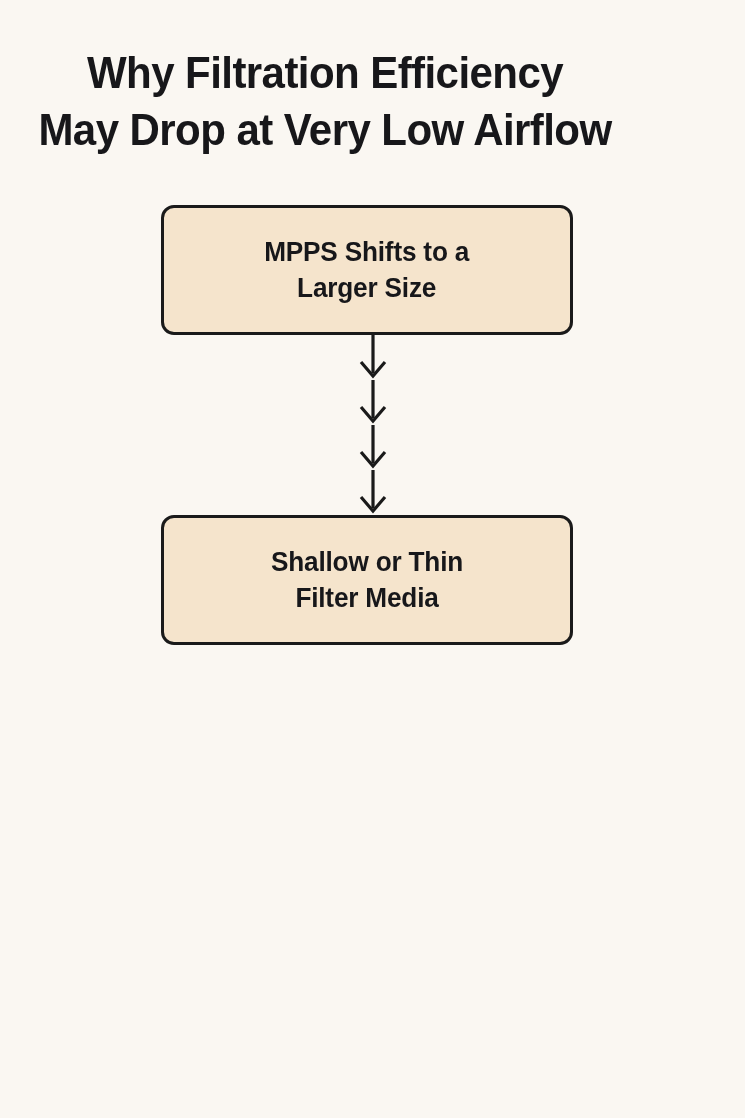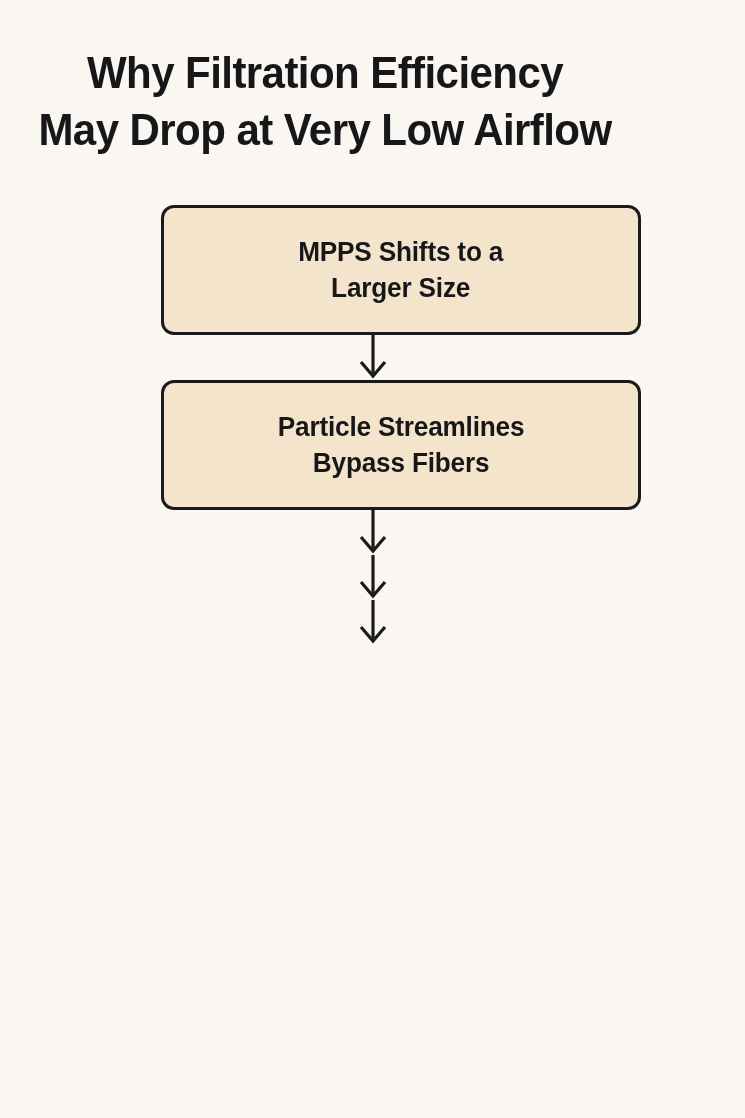--- a/index.html
+++ b/index.html
@@ -44,21 +44,21 @@
 
   
   .flow {
     position: absolute;
     top: 205px;
     left: 161px;
     width: 424px;
   }
   .node {
     position: relative;
-    width: 480px;
+    width: 412px;
     height: 130px;
     box-sizing: border-box;
     background: #f5e4cc;
     border: 3px solid #1a1a1a;
     border-radius: 13px;
     display: flex;
     align-items: center;
     justify-content: center;
     text-align: center;
   }
@@ -105,24 +105,20 @@
 Larger Size</span>
     </div>
 
     <div class="connector">
       <svg width="424" height="45" viewBox="0 0 424 45">
         <line x1="212" y1="0" x2="212" y2="38" stroke="#1a1a1a" stroke-width="3.2"></line>
         <path d="M 200 27 L 212 41 L 224 27" fill="none" stroke="#1a1a1a" stroke-width="3.2" stroke-linecap="butt" stroke-linejoin="miter"></path>
       </svg>
     </div>
 
-    <div class="node">
-      <span class="node-label">Particle Streamlines
-Bypass Fibers</span>
-    </div>
 
     <div class="connector">
       <svg width="424" height="45" viewBox="0 0 424 45">
         <line x1="212" y1="0" x2="212" y2="38" stroke="#1a1a1a" stroke-width="3.2"></line>
         <path d="M 200 27 L 212 41 L 224 27" fill="none" stroke="#1a1a1a" stroke-width="3.2" stroke-linecap="butt" stroke-linejoin="miter"></path>
       </svg>
     </div>
 
 
     <div class="connector">
@@ -133,15 +129,19 @@
     </div>
 
 
     <div class="connector">
       <svg width="424" height="45" viewBox="0 0 424 45">
         <line x1="212" y1="0" x2="212" y2="38" stroke="#1a1a1a" stroke-width="3.2"></line>
         <path d="M 200 27 L 212 41 L 224 27" fill="none" stroke="#1a1a1a" stroke-width="3.2" stroke-linecap="butt" stroke-linejoin="miter"></path>
       </svg>
     </div>
 
+    <div class="node">
+      <span class="node-label">Shallow or Thin
+Filter Media</span>
+    </div>
 
   </div>
 </div>
 
 </body></html>

